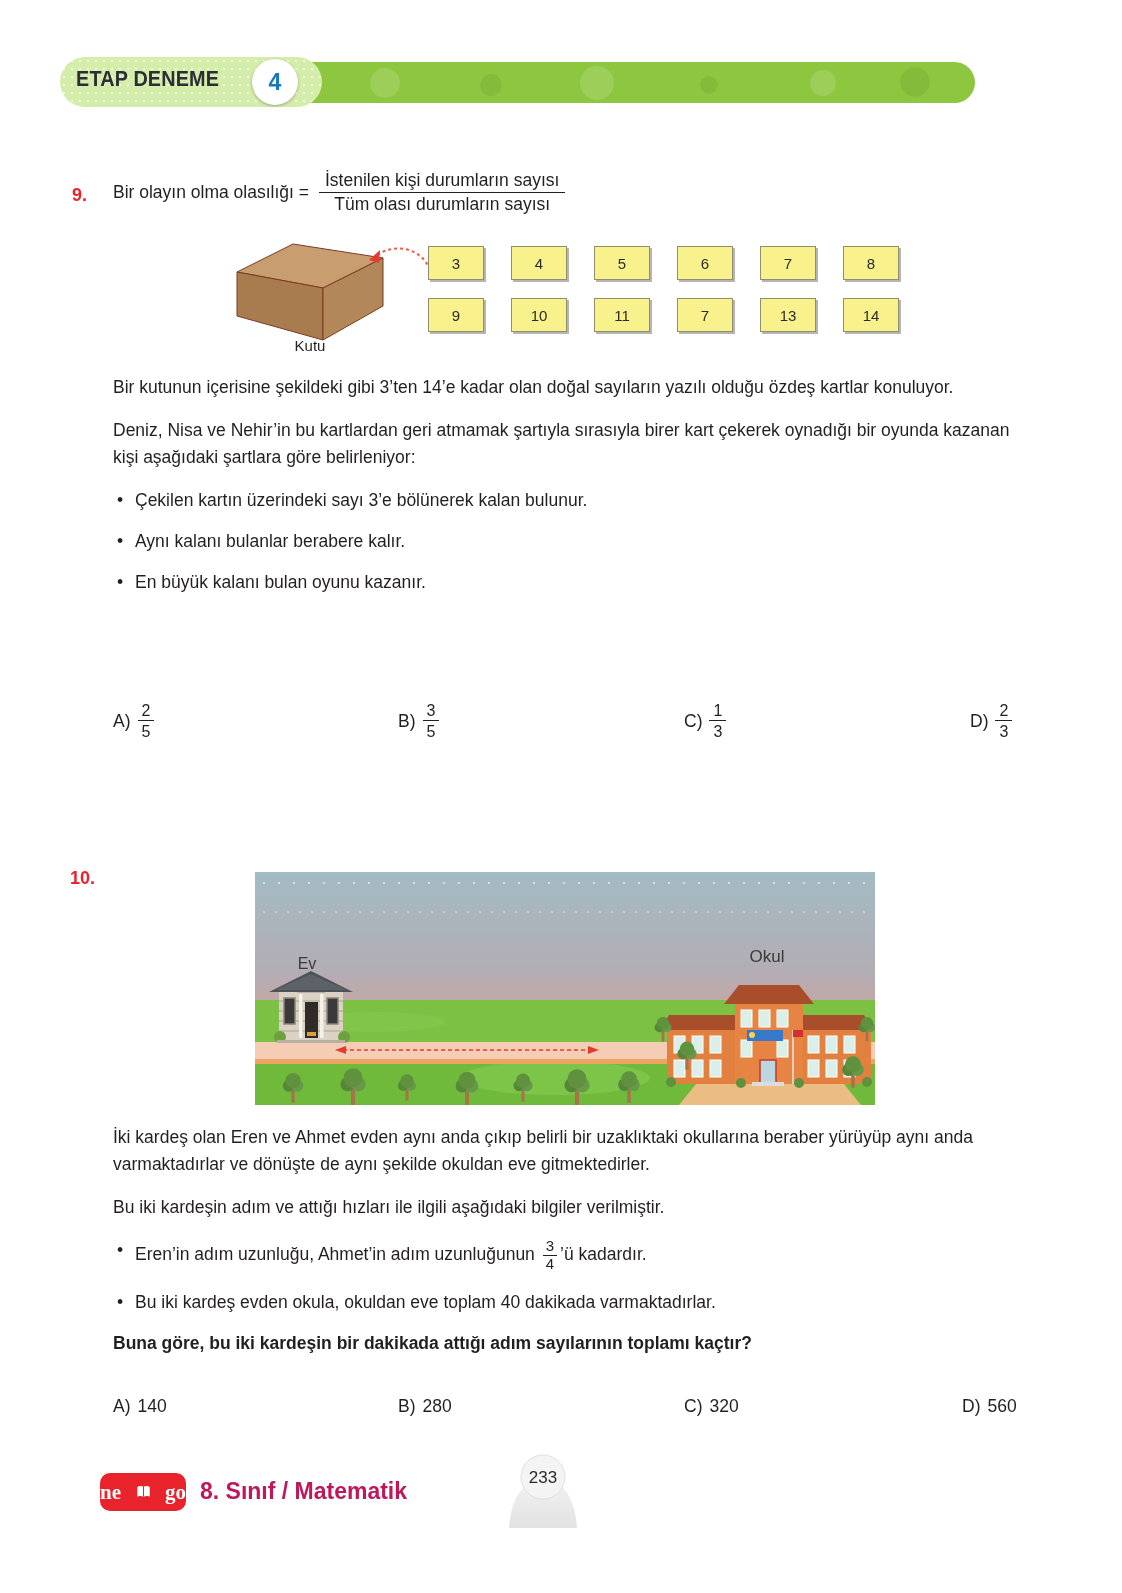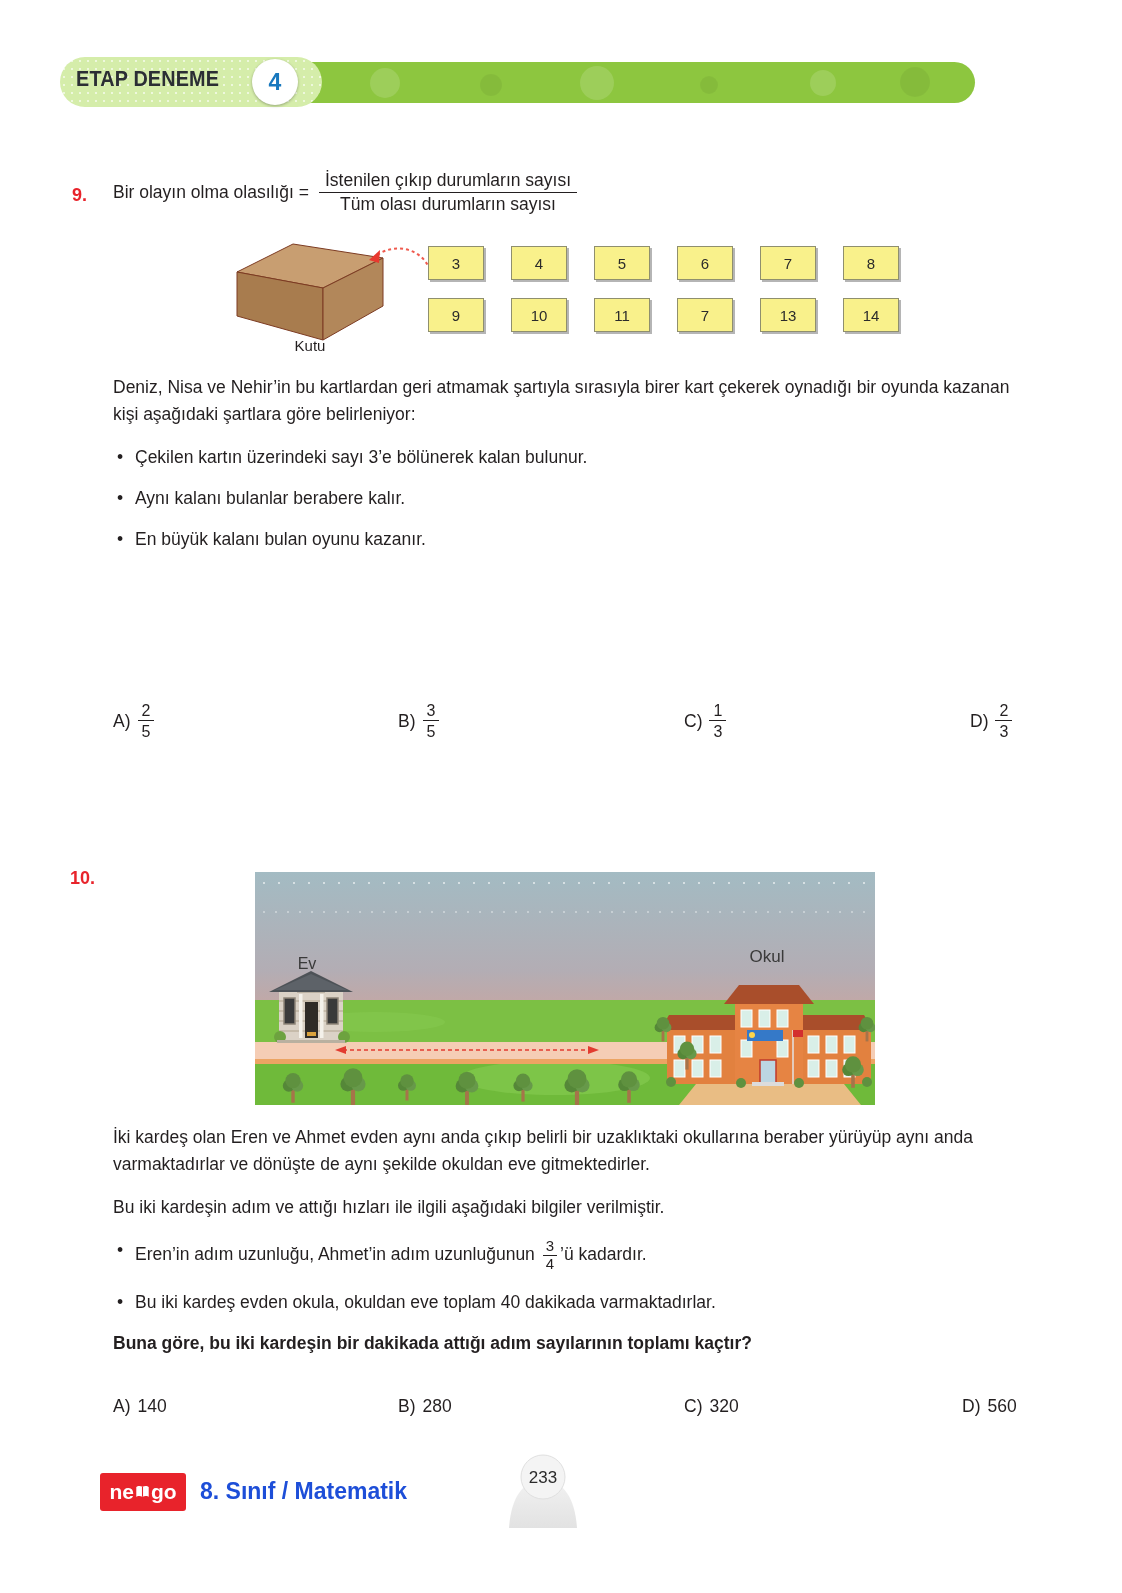--- a/index.html
+++ b/index.html
@@ -52,23 +52,23 @@
 
   .inline-frac{display:inline-block;text-align:center;font-size:15px;line-height:18px;
     vertical-align:middle;margin:0 3px;}
   .inline-frac .top{border-bottom:1.5px solid #231f20;padding:0 3px 1px 3px;}
 
   
   .tblock{position:absolute;left:113px;width:912px;}
 
   
   .logo{position:absolute;left:100px;top:1473px;width:86px;height:38px;background:#e8232b;
-    border-radius:3px;display:flex;align-items:center;justify-content:center;gap:1px;
-    color:#fff;font-weight:700;font-size:21px;}
-  .series{position:absolute;left:200px;top:1478px;font-size:23px;font-weight:700;color:#1d4ed8;}
+    border-radius:10px;display:flex;align-items:center;justify-content:space-between;gap:1px;
+    color:#fff;font-weight:700;font-size:21px;font-family:Liberation Serif, serif;}
+  .series{position:absolute;left:200px;top:1478px;font-size:23px;font-weight:700;color:#be185d;}
   .pagedome{position:absolute;left:500px;top:1450px;}
 </style>
 </head>
 <body>
 
 <div class="page">
 
   <div class="hdr-bar">
     <div class="bubble" style="left:120px;top:6px;width:30px;height:30px;"></div>
     <div class="bubble dk" style="left:230px;top:12px;width:22px;height:22px;"></div>
@@ -81,21 +81,21 @@
   <div class="hdr-title">ETAP DENEME</div>
   <div class="hdr-circle">
     <span>4</span>
   </div>
 
   <div class="qnum" style="left:72px;top:185px;">9.</div>
 
   <div class="formula">
     <span class="lead">Bir olayın olma olasılığı =</span>
     <span class="frac">
-      <span class="top">İstenilen çıkıp durumların sayısı</span><br>
+      <span class="top">İstenilen kişi durumların sayısı</span><br>
       <span class="bot">Tüm olası durumların sayısı</span>
     </span>
   </div>
 
   <svg style="position:absolute;left:235px;top:242px;" width="152" height="102" viewBox="0 0 152 102">
     <polygon points="2,30 58,2 148,16 88,46" fill="#c89e71" stroke="#7c3b22" stroke-width="1"></polygon>
     <polygon points="2,30 2,74 88,98 88,46" fill="#a87c4e" stroke="#7c3b22" stroke-width="1"></polygon>
     <polygon points="88,46 88,98 148,64 148,16" fill="#b2875a" stroke="#7c3b22" stroke-width="1"></polygon>
   </svg>
   <div class="kutu-label">Kutu</div>
@@ -140,20 +140,21 @@
       </div>
     <div class="card">
         <span>13</span>
       </div>
     <div class="card">
         <span>14</span>
       </div>
   </div>
 
   <div class="tblock bodytxt" style="top:374px;">
+    <p class="para">Bir kutunun içerisine şekildeki gibi 3’ten 14’e kadar olan doğal sayıların yazılı olduğu özdeş kartlar konuluyor.</p>
     <p class="para">Deniz, Nisa ve Nehir’in bu kartlardan geri atmamak şartıyla sırasıyla birer kart çekerek oynadığı bir oyunda kazanan kişi aşağıdaki şartlara göre belirleniyor:</p>
     <div class="bullet">Çekilen kartın üzerindeki sayı 3’e bölünerek kalan bulunur.</div>
     <div class="bullet">Aynı kalanı bulanlar berabere kalır.</div>
     <div class="bullet">En büyük kalanı bulan oyunu kazanır.</div>
   </div>
 
   <div class="choices" style="top:700px;">
     <div class="choice" style="left:0px;">
       <span>A)</span>
       <span class="frac"><span class="top">2</span><br><span>5</span></span>

